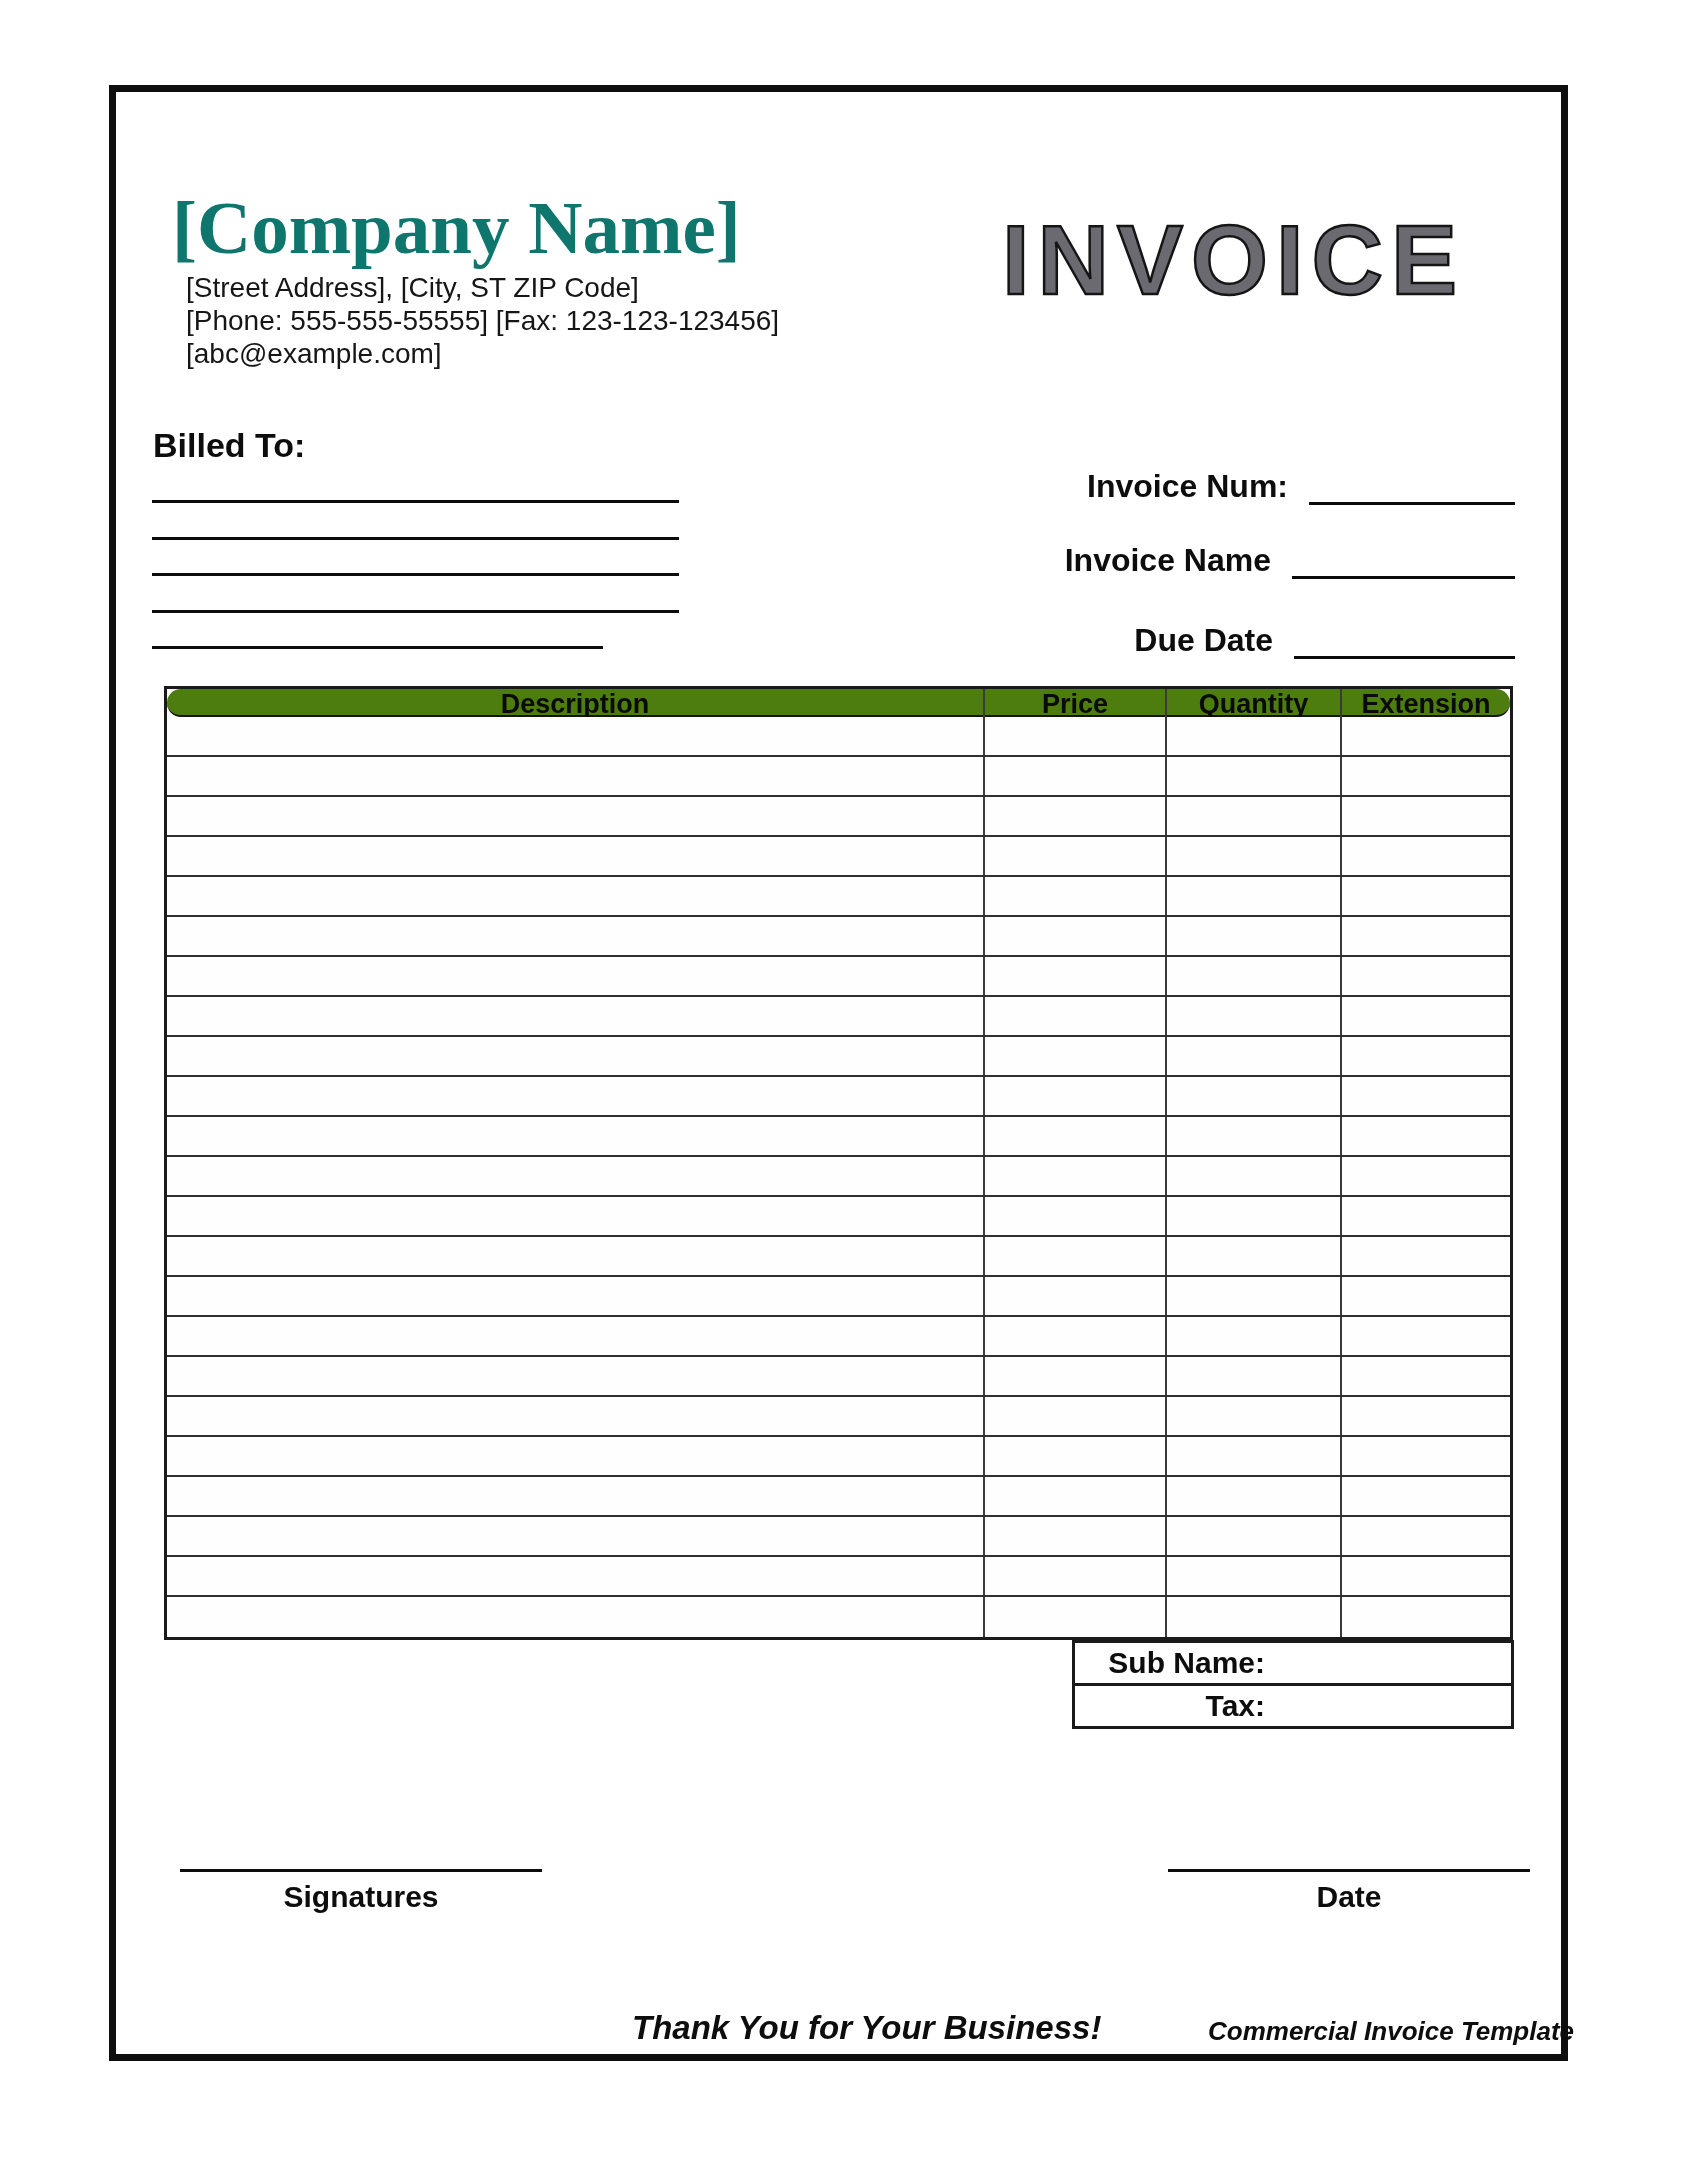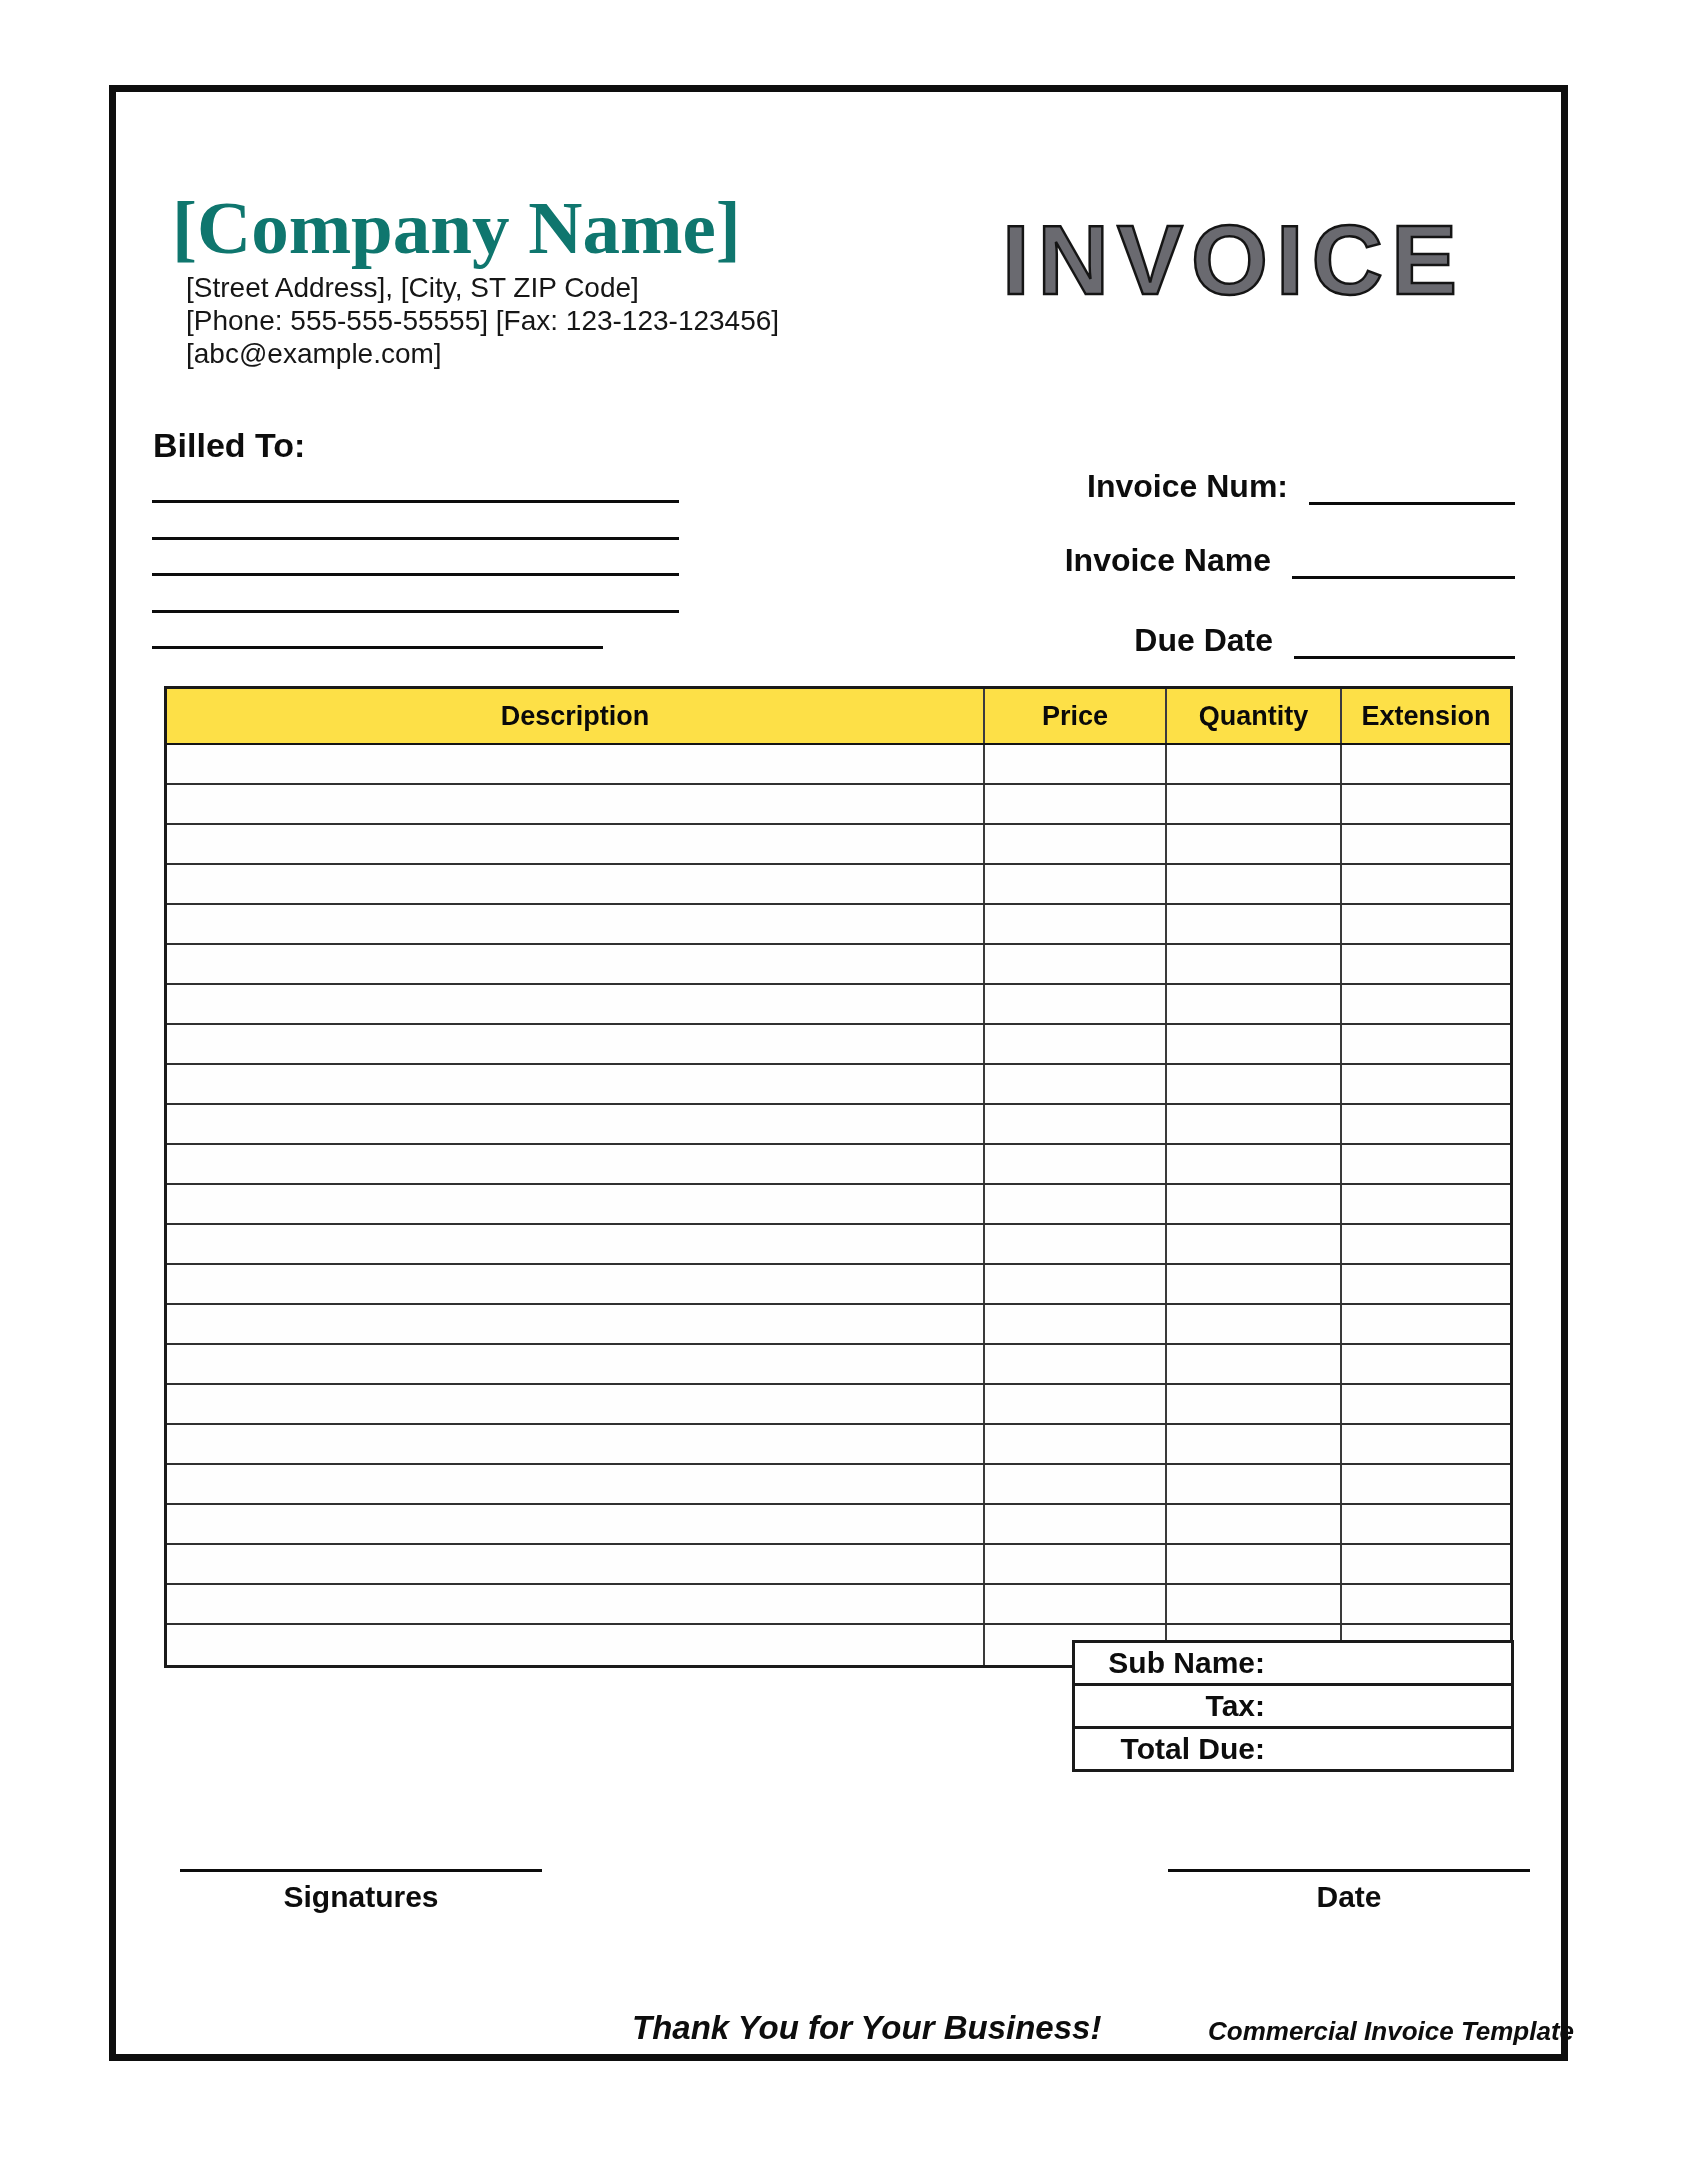--- a/index.html
+++ b/index.html
@@ -54,21 +54,21 @@
   
   .items-table{
     position:absolute;left:164px;top:686px;width:1349px;
     border:3px solid #1a1a1a;box-sizing:border-box;background:#fff;
   }
   .tbl-row{
     display:grid;grid-template-columns:818px 182px 175px 168px;
     box-sizing:border-box;
   }
   .tbl-header{
-    height:56px;background:#fde047;border-bottom:2px solid #141414;
+    height:28px;background:#4d7c0f;border-bottom:2px solid #141414;border-radius:16px;
   }
   .tbl-header .hcell{
     display:flex;align-items:center;justify-content:center;
     font-size:27px;font-weight:bold;color:#0a0a0a;
     border-right:2px solid #3a3a3e;box-sizing:border-box;
   }
   .tbl-header .hcell:last-child{border-right:none;}
   .tbl-body-row{height:40px;border-bottom:2px solid #303030;}
   .tbl-body-row:last-child{border-bottom:none;}
   .tbl-body-row .cell{
@@ -296,24 +296,20 @@
 
   <div class="totals-box" id="totals-box">
       <div class="totals-row">
         <div class="totals-label">Sub Name:</div>
         <div class="totals-value"></div>
       </div>
       <div class="totals-row">
         <div class="totals-label">Tax:</div>
         <div class="totals-value"></div>
       </div>
-      <div class="totals-row">
-        <div class="totals-label">Total Due:</div>
-        <div class="totals-value"></div>
-      </div>
     </div>
 
   <div class="sig-line" id="sig-line-left"></div>
   <div class="sig-label" id="sig-label-left">Signatures</div>
   <div class="sig-line" id="sig-line-right"></div>
   <div class="sig-label" id="sig-label-right">Date</div>
 
   <div class="thank-you">Thank You for Your Business!</div>
   <div class="template-name">Commercial Invoice Template</div>
 </div>

